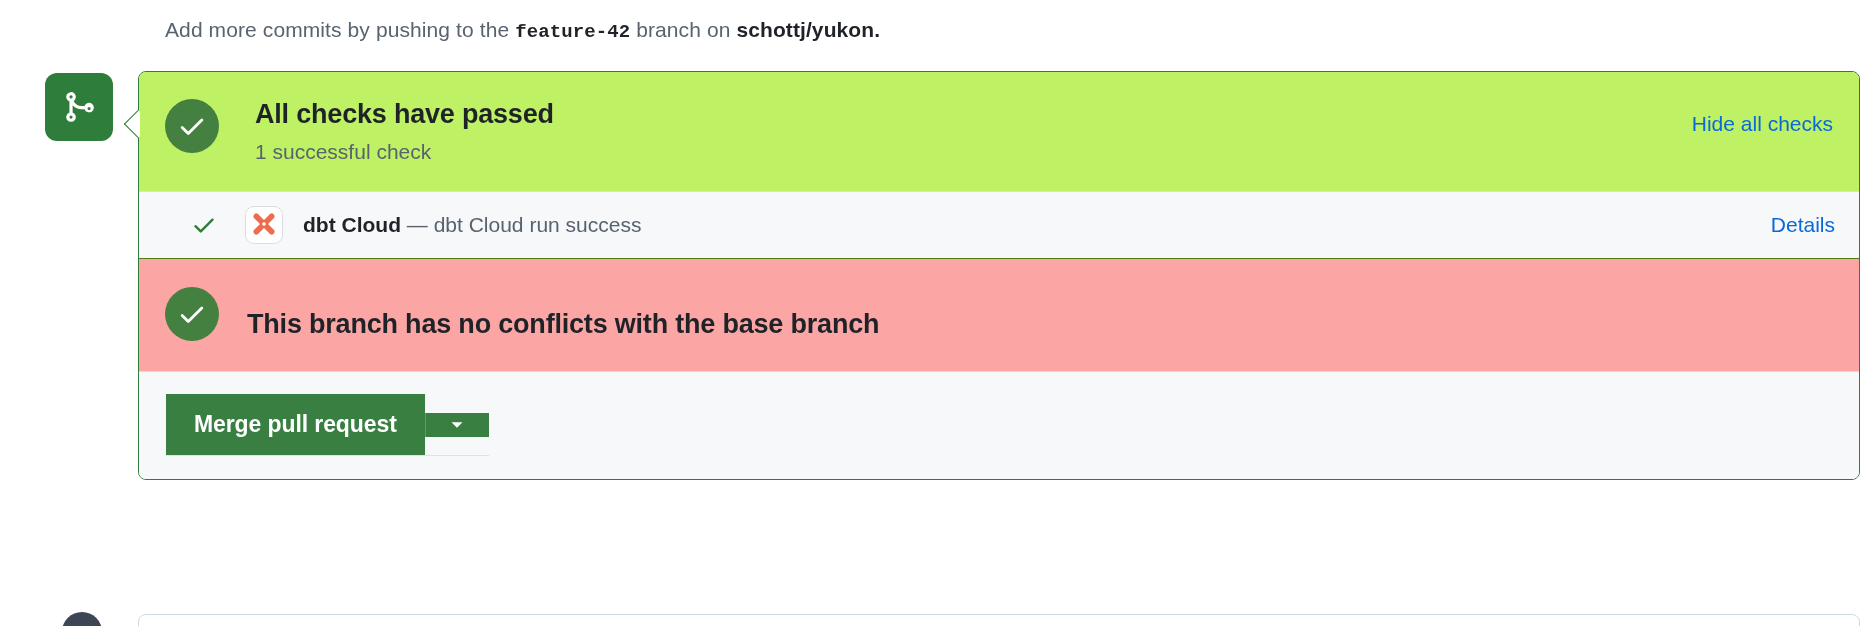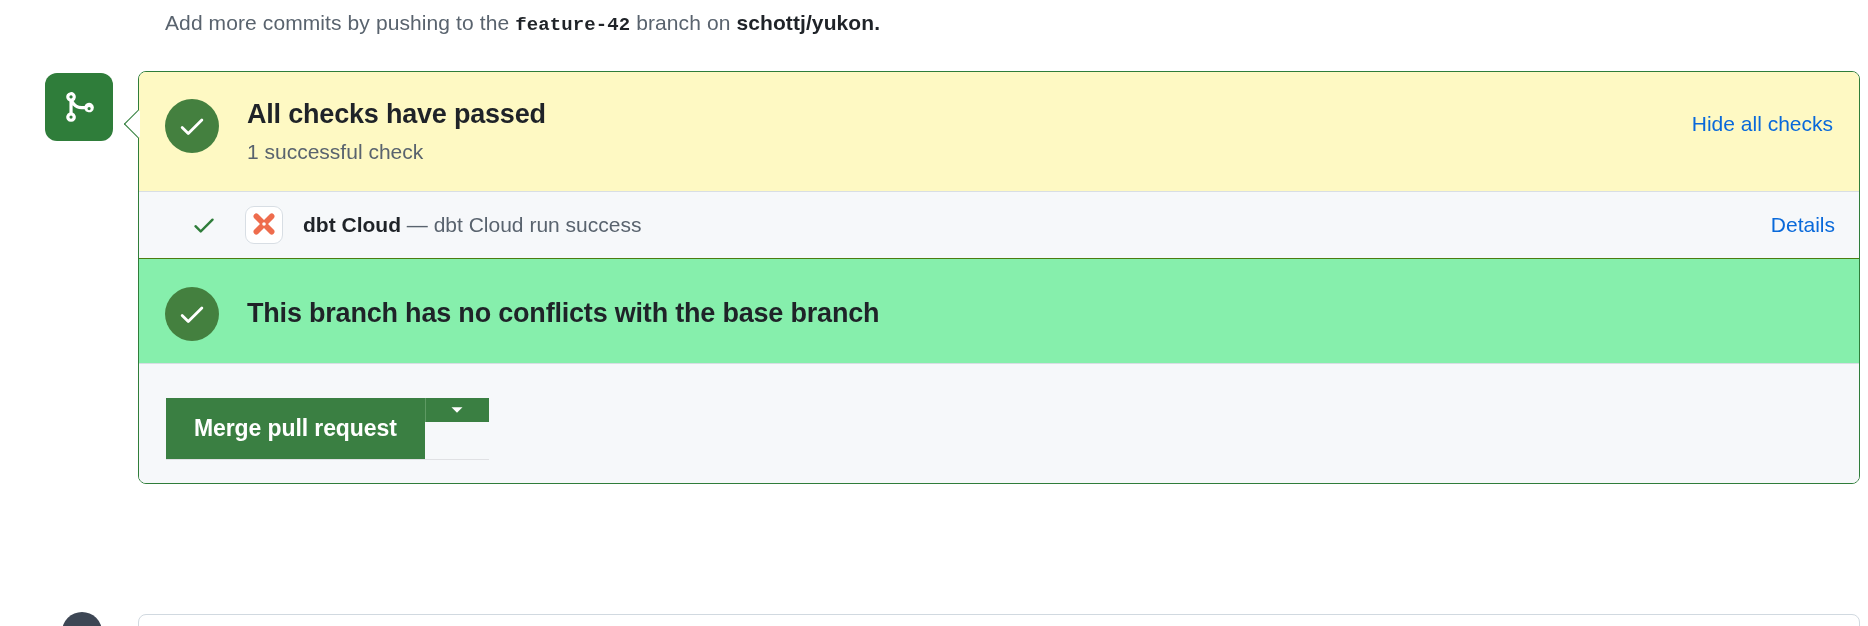--- a/index.html
+++ b/index.html
@@ -14,21 +14,21 @@
     color: #1f2328;
     overflow: hidden;
     position: relative;
     -webkit-font-smoothing: antialiased;
   }
 
   
   .push-hint {
     position: absolute;
     left: 165px;
-    top: 8px;
+    top: 15px;
     font-size: 21px;
     line-height: 30px;
     color: #59636e;
     white-space: nowrap;
     letter-spacing: .1px;
   }
   .push-hint .mono {
     font-family: "Liberation Mono", monospace;
     font-weight: 700;
     color: #1f2328;
@@ -91,21 +91,22 @@
   .section {
     position: relative;
     box-sizing: border-box;
   }
 
   
   .checks-header {
     display: flex;
     align-items: flex-start;
     padding: 25px 24px 24px 26px;
-    background: #fef9c3;
+    background: #bef264;
+    gap: 8px;
   }
   .status-circle {
     width: 54px;
     height: 54px;
     border-radius: 50%;
     background: #44803f;
     flex: 0 0 auto;
     display: flex;
     align-items: center;
     justify-content: center;
@@ -189,23 +190,23 @@
   .check-details {
     font-size: 21px;
     line-height: 30px;
     white-space: nowrap;
     margin-left: 28px;
   }
 
   
   .conflicts {
     display: flex;
-    align-items: center;
-    padding: 26px 24px 22px 26px;
-    background: #86efac;
+    align-items: flex-end;
+    padding: 26px 24px 30px 26px;
+    background: #fca5a5;
     border-bottom: 1px solid #d8dee4;
   }
   .conflicts-text {
     margin-left: 28px;
   }
   .conflicts-title {
     font-size: 27px;
     font-weight: 700;
     line-height: 34px;
     color: #1f2328;
@@ -220,26 +221,25 @@
 
   
   .merge-footer {
     display: flex;
     align-items: center;
     background: #f6f8fa;
     padding: 22px 24px 24px 27px;
   }
   .merge-btn-group {
     display: flex;
-    align-items: flex-start;
+    align-items: center;
     border-radius: 0;
     overflow: hidden;
     flex: 0 0 auto;
     box-shadow: 0 1px 0 rgba(27,31,36,.1);
-    margin-top: 12px;
   }
   .merge-btn {
     background: #3a7f42;
     color: #ffffff;
     font-size: 23px;
     font-weight: 700;
     line-height: 30px;
     padding: 15px 28px 16px 28px;
     border: none;
     cursor: pointer;

